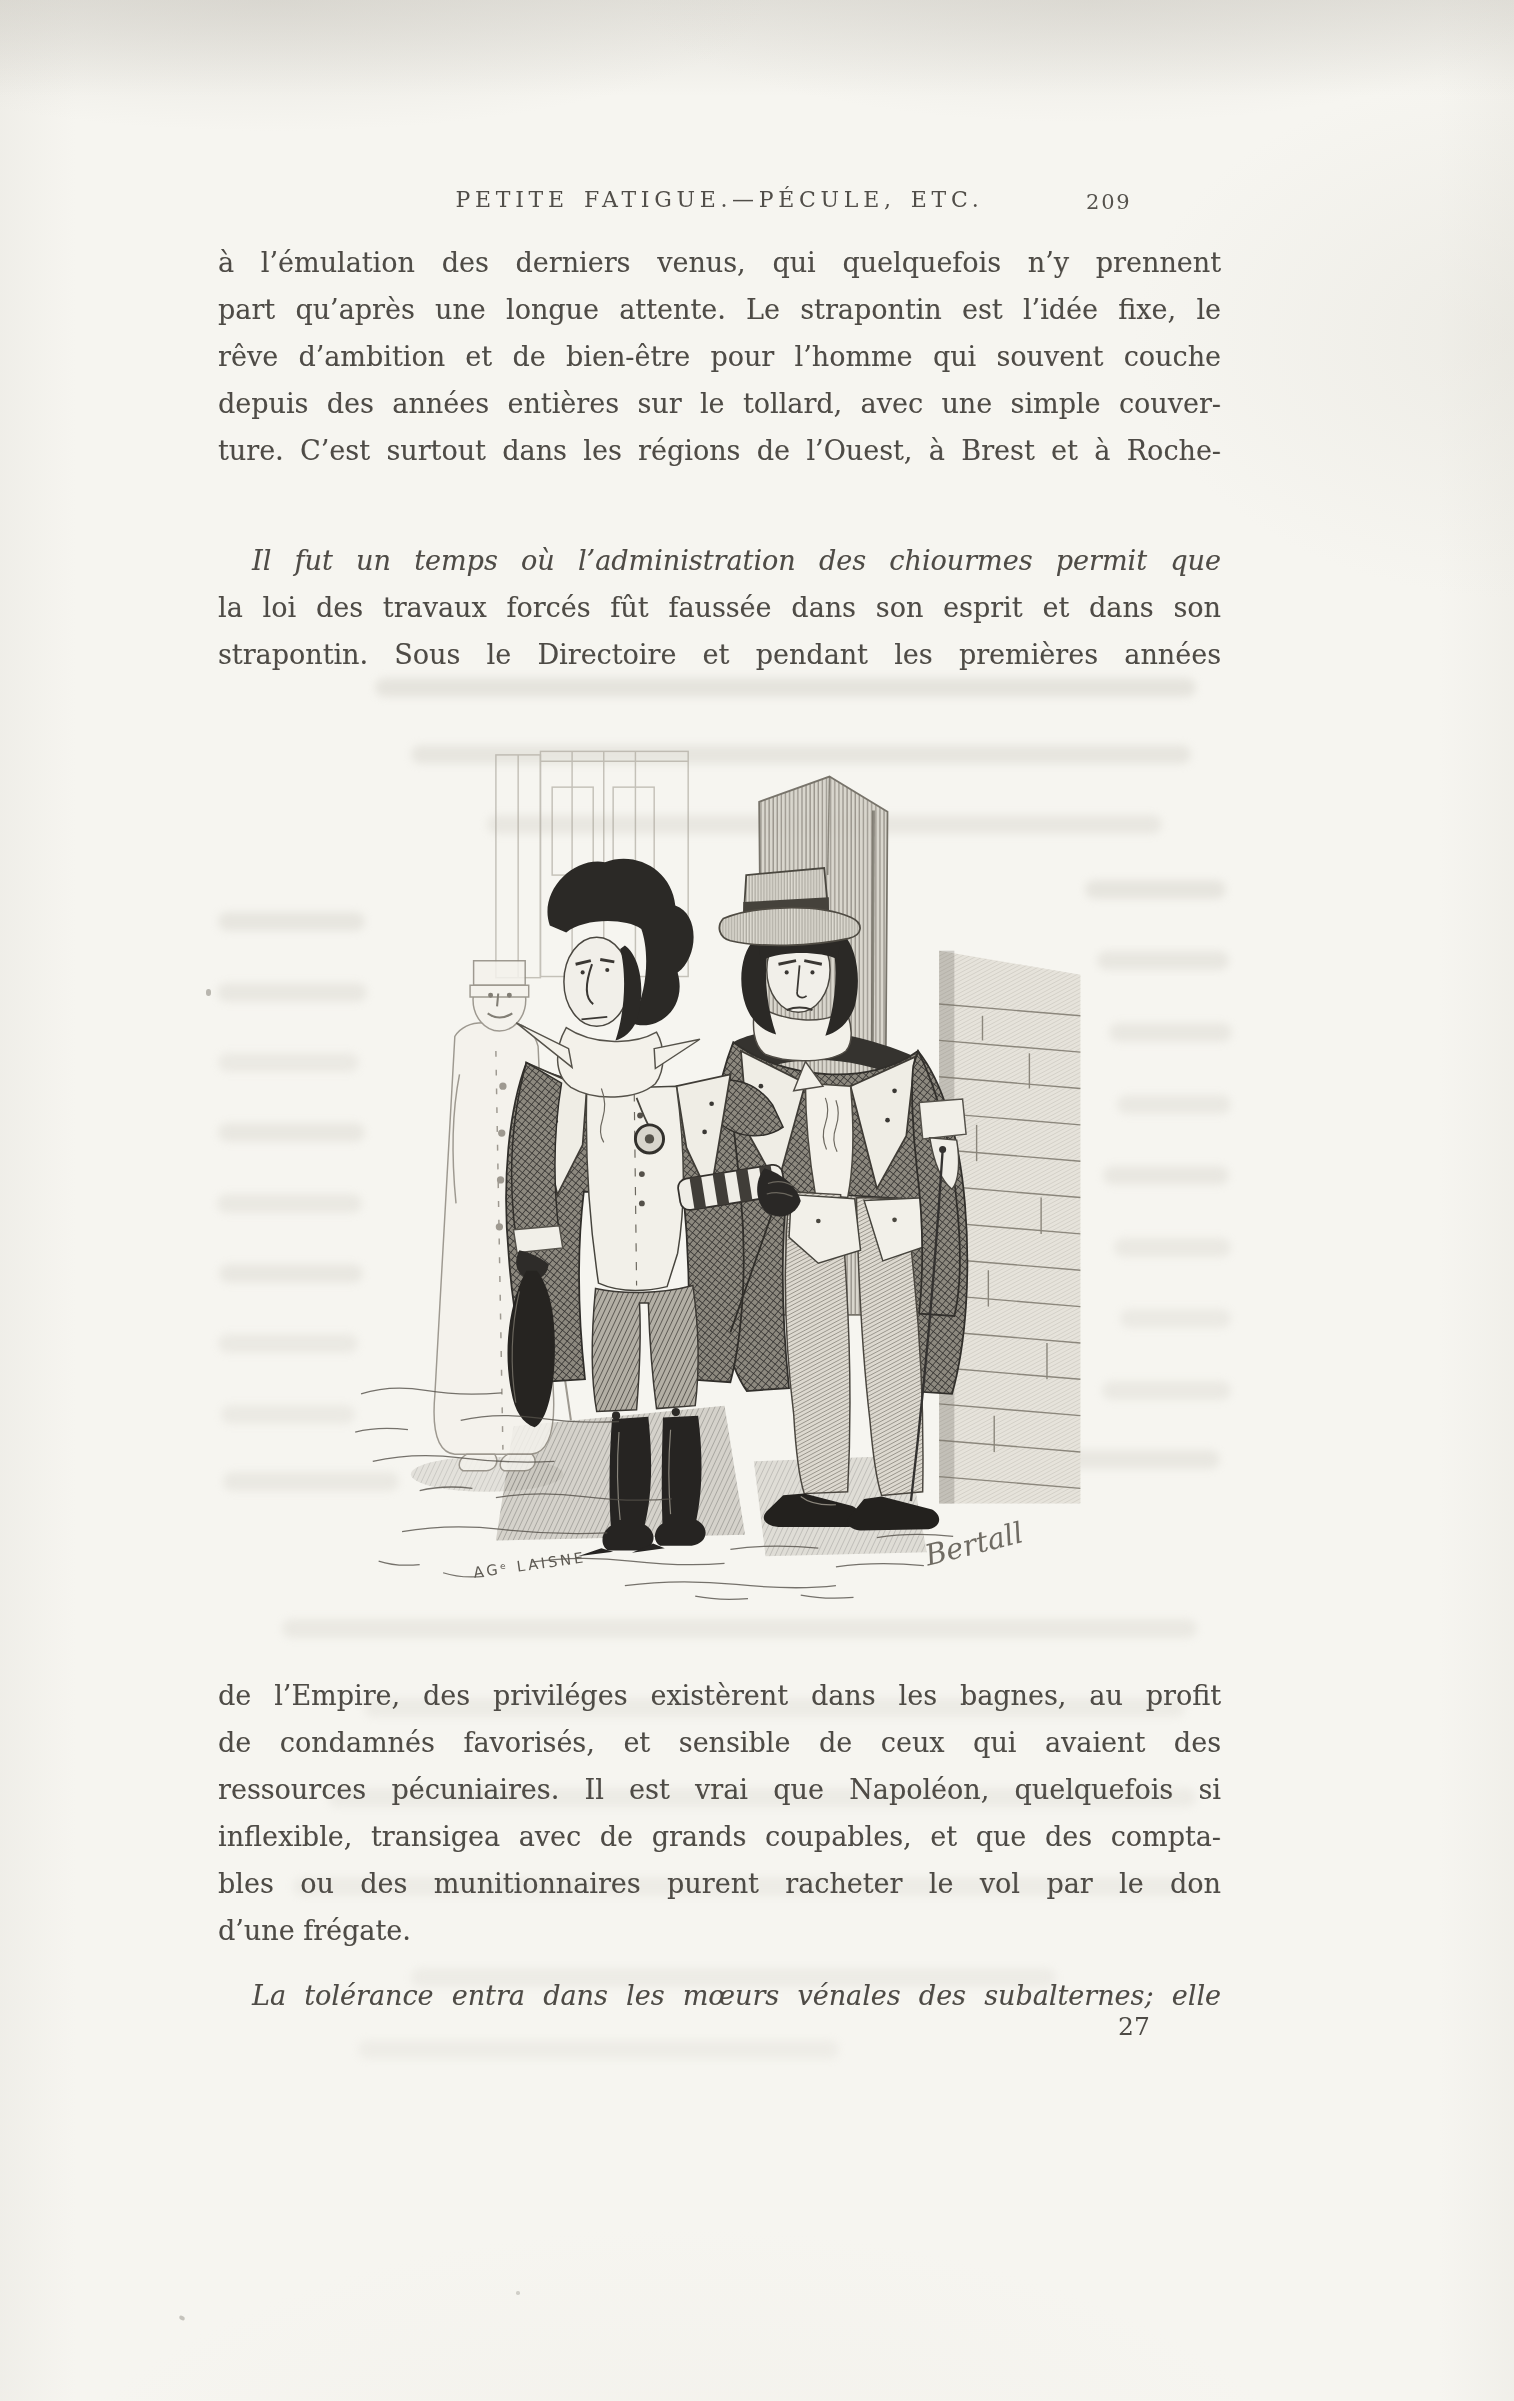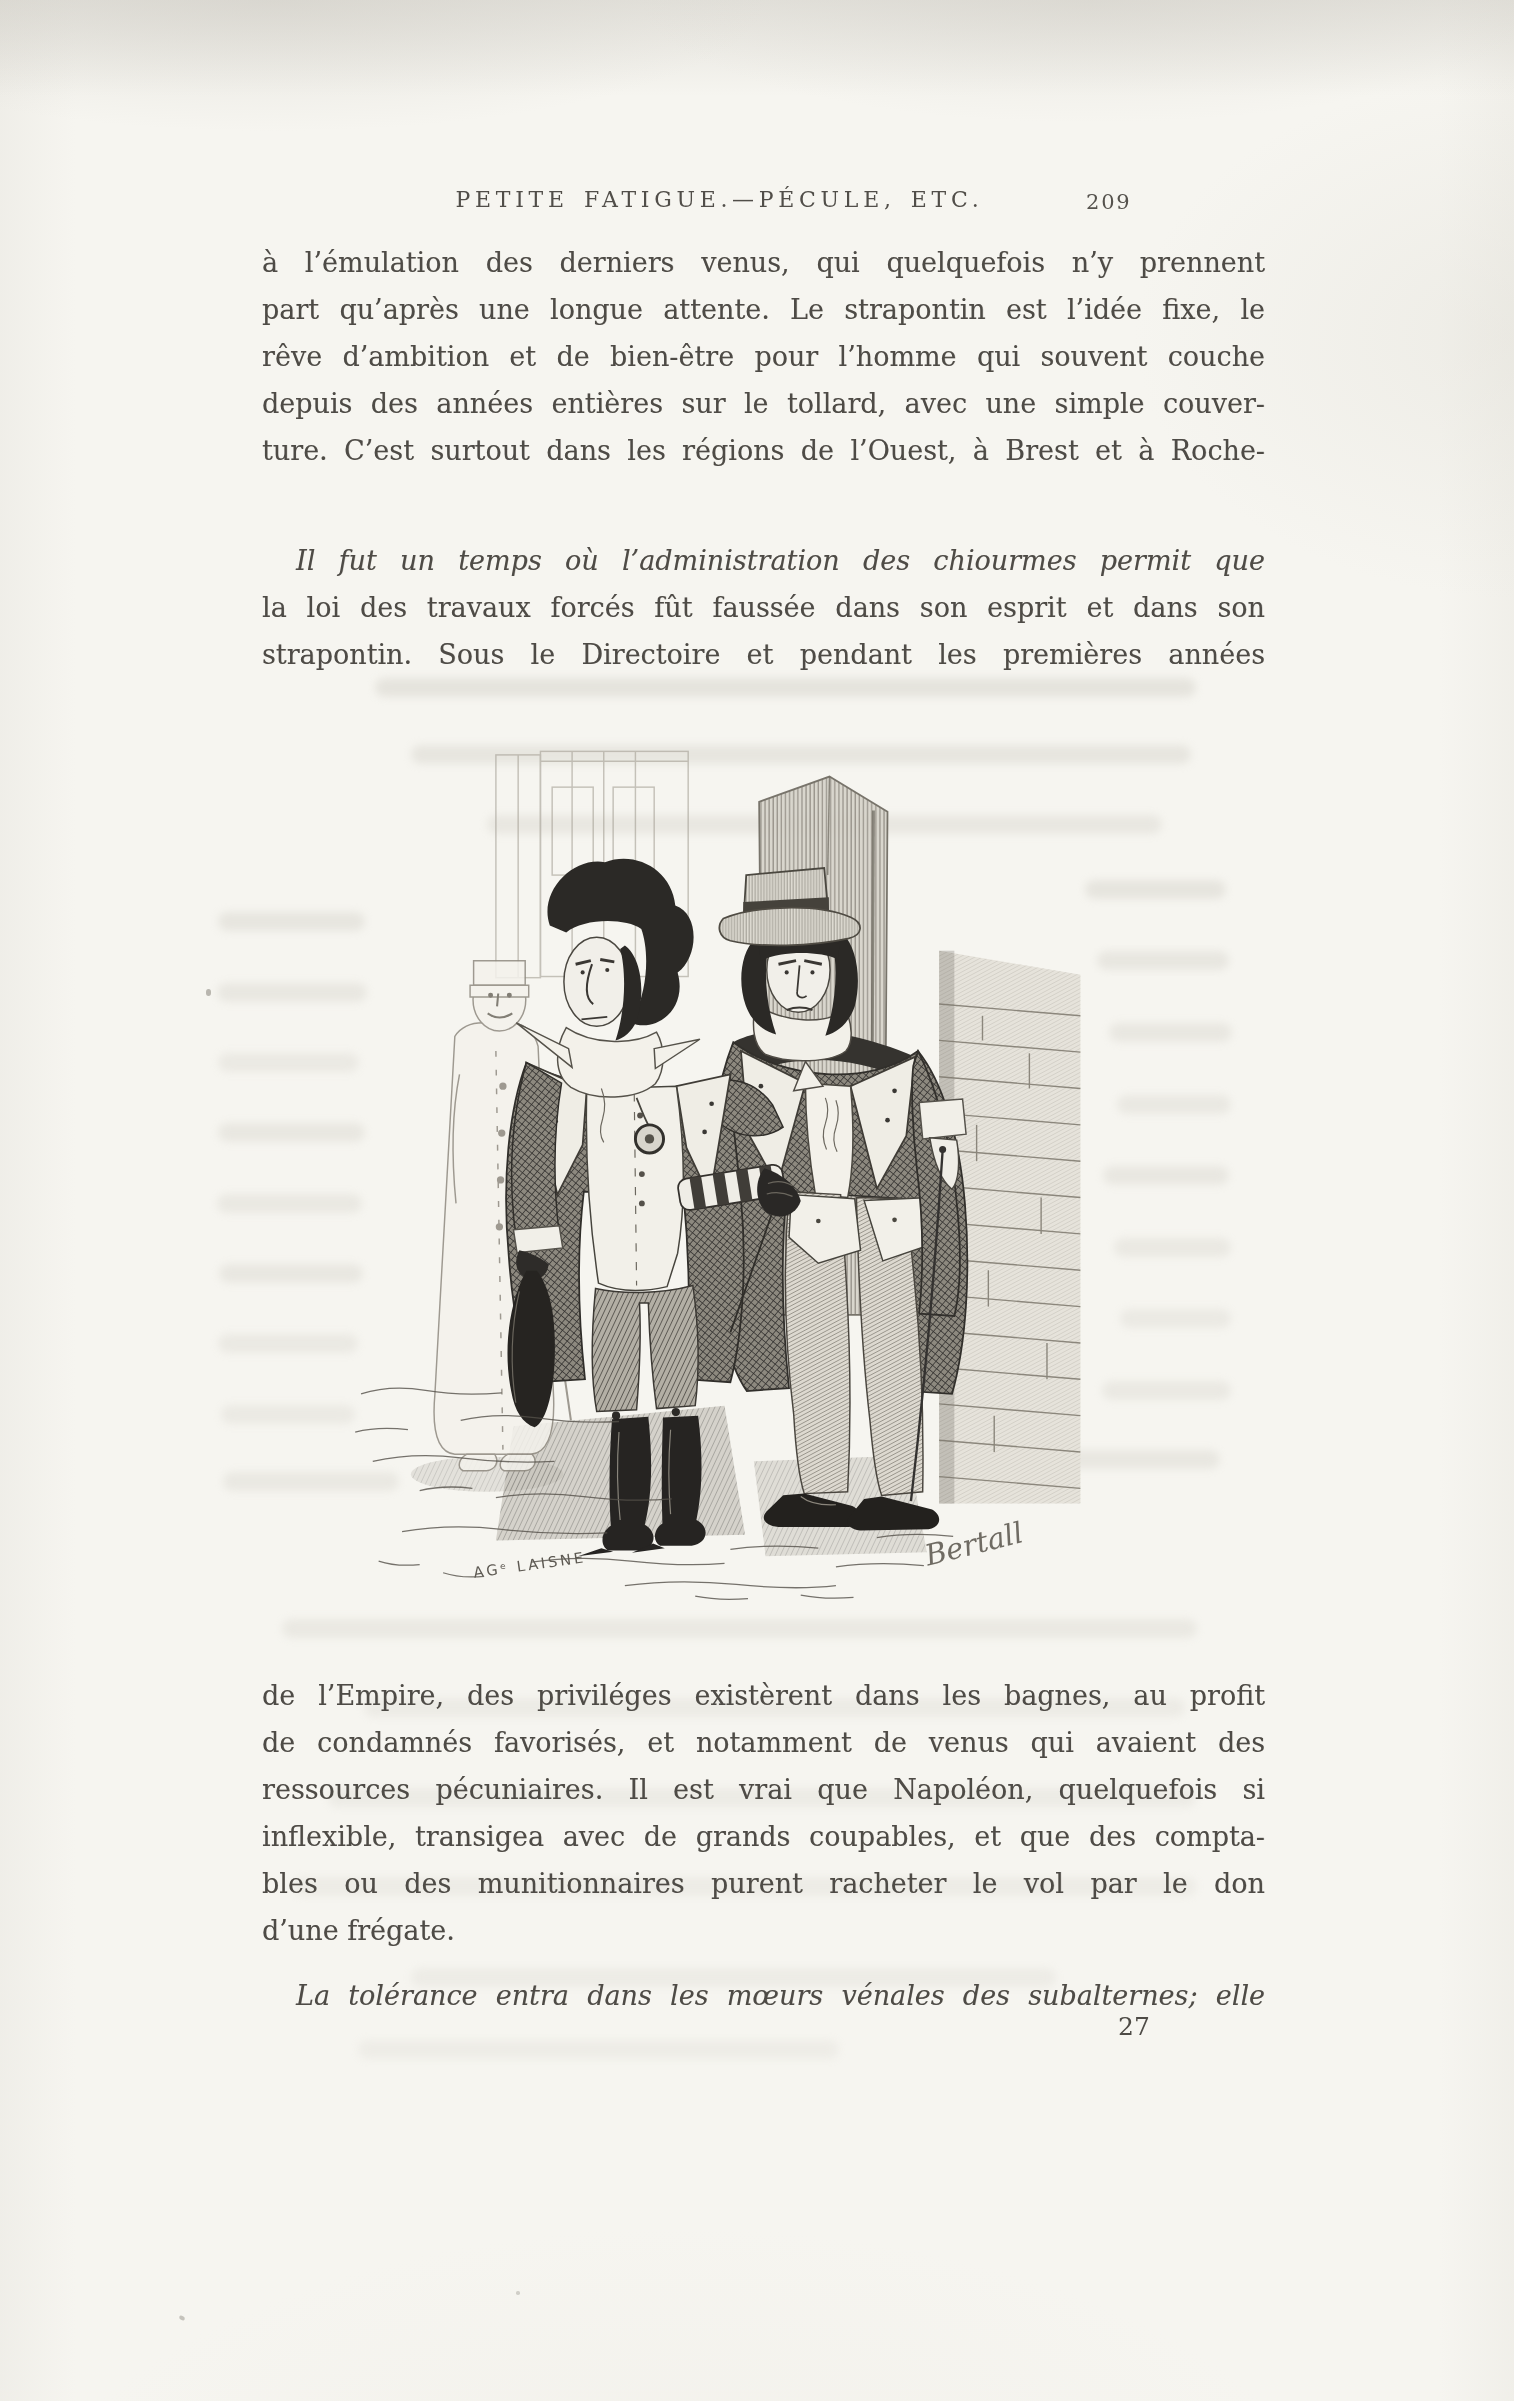--- a/index.html
+++ b/index.html
@@ -20,21 +20,21 @@
   .runhead{
     position:absolute; left:218px; width:1003px; top:187px;
     text-align:center; font-size:22px; letter-spacing:4.7px; word-spacing:3.5px;
     color:#514e49; white-space:nowrap;
   }
   .pagenum{
     position:absolute; left:1086px; top:190px; font-size:21px;
     letter-spacing:1.8px; color:#55524d;
   }
   .para{position:absolute; left:218px; width:1003px; font-size:27px; line-height:47px;
-        color:#4e4b46; text-shadow:0.3px 0 0 rgba(78,75,70,.30);margin-left:44px;}
+        color:#4e4b46; text-shadow:0.3px 0 0 rgba(78,75,70,.30);}
   .p1{top:239px;} .p2{top:537px;} .p3{top:1672px;} .p4{top:1972px;}
   .line{height:47px; text-align:justify; text-align-last:justify; white-space:nowrap;}
   .line.last{text-align-last:left;}
   .line.indent{text-indent:34px;font-style:italic;}
   .engraving{position:absolute; left:320px; top:699px; width:897px; height:915px;}
   .sig-eng{
     position:absolute; left:473px; top:1556px; font-size:14.7px; letter-spacing:2.9px;
     color:#5d5952; transform:rotate(-8deg);
     font-family:"DejaVu Sans","Liberation Sans",sans-serif;
   }
@@ -345,21 +345,21 @@
       <path d="M640,1530 q40,8 90,4 M820,1528 q40,8 90,4"></path>
     </g>
   </svg>
   </figure>
 
   <div class="sig-eng">AGᵉ LAISNE</div>
   <div class="sig-art">Bertall</div>
 
   <section class="para p3">
     <div class="line">de l’Empire, des priviléges existèrent dans les bagnes, au profit</div>
-    <div class="line">de condamnés favorisés, et notamment de venus qui avaient des</div>
+    <div class="line">de condamnés favorisés, et sensible de ceux qui avaient des</div>
     <div class="line">ressources pécuniaires. Il est vrai que Napoléon, quelquefois si</div>
     <div class="line">inflexible, transigea avec de grands coupables, et que des compta-</div>
     <div class="line">bles ou des munitionnaires purent racheter le vol par le don</div>
     <div class="line last">d’une frégate.</div>
   </section>
 
   <section class="para p4">
     <div class="line indent last" style="text-align-last:justify;">La tolérance entra dans les mœurs vénales des subalternes; elle</div>
   </section>
 

